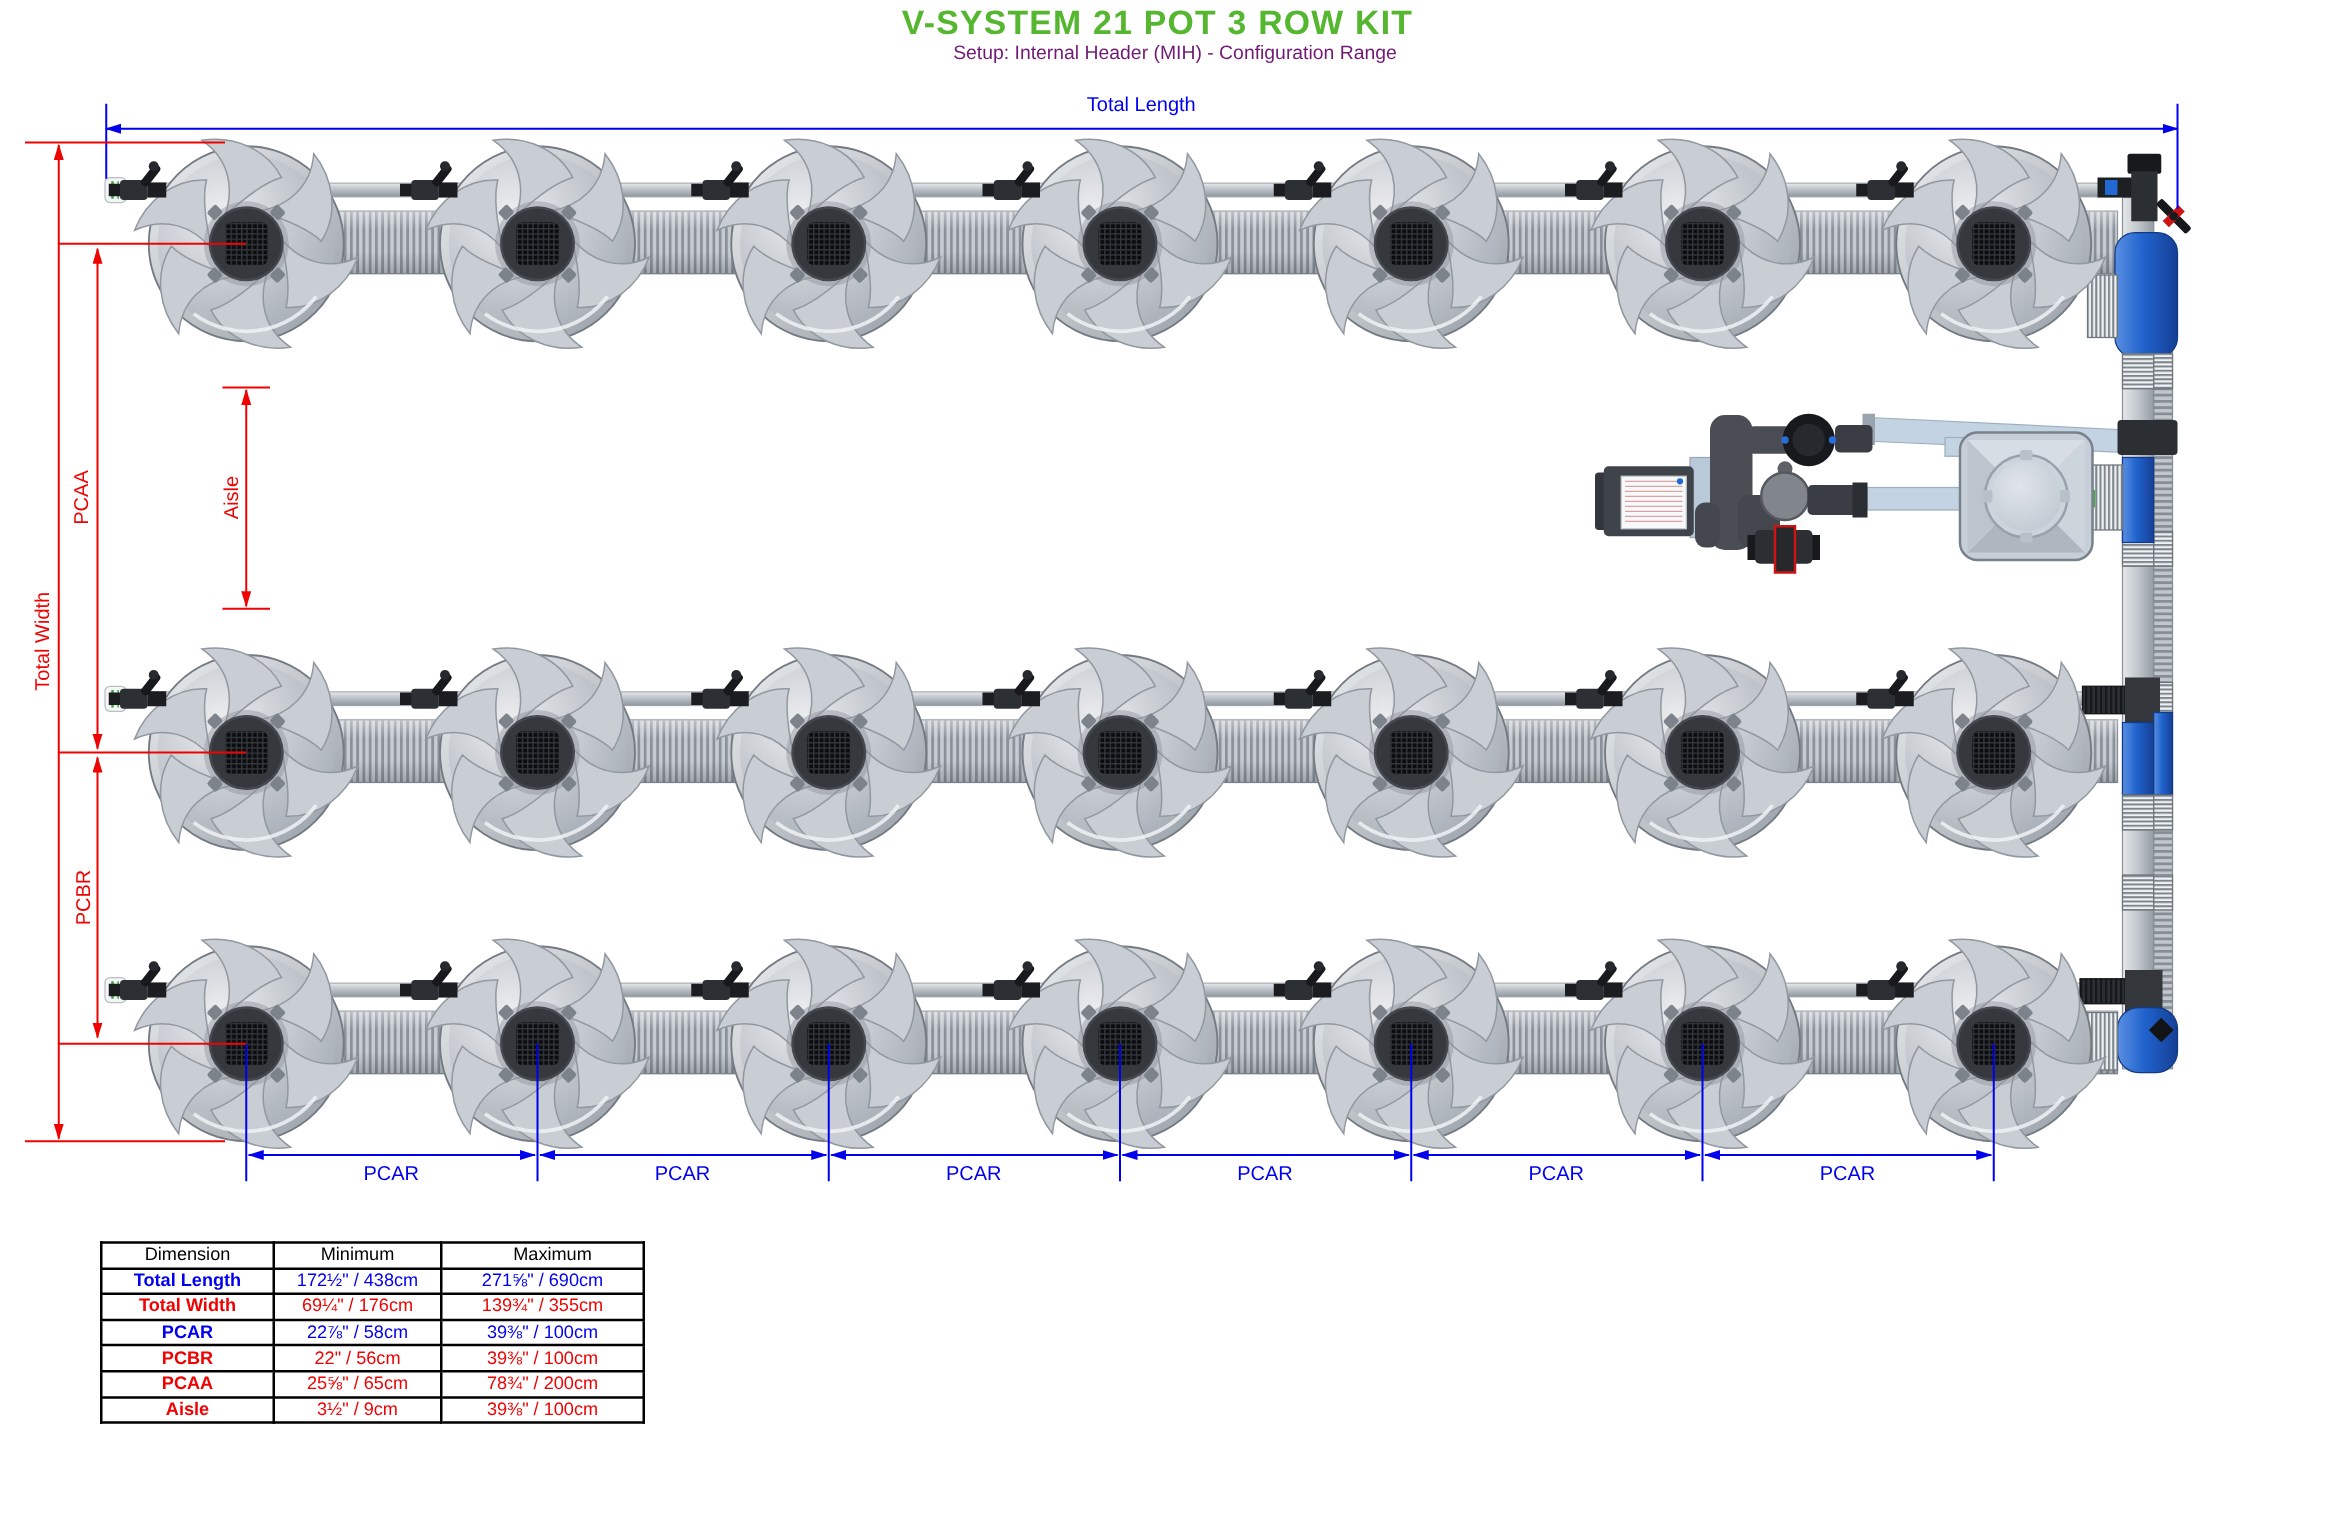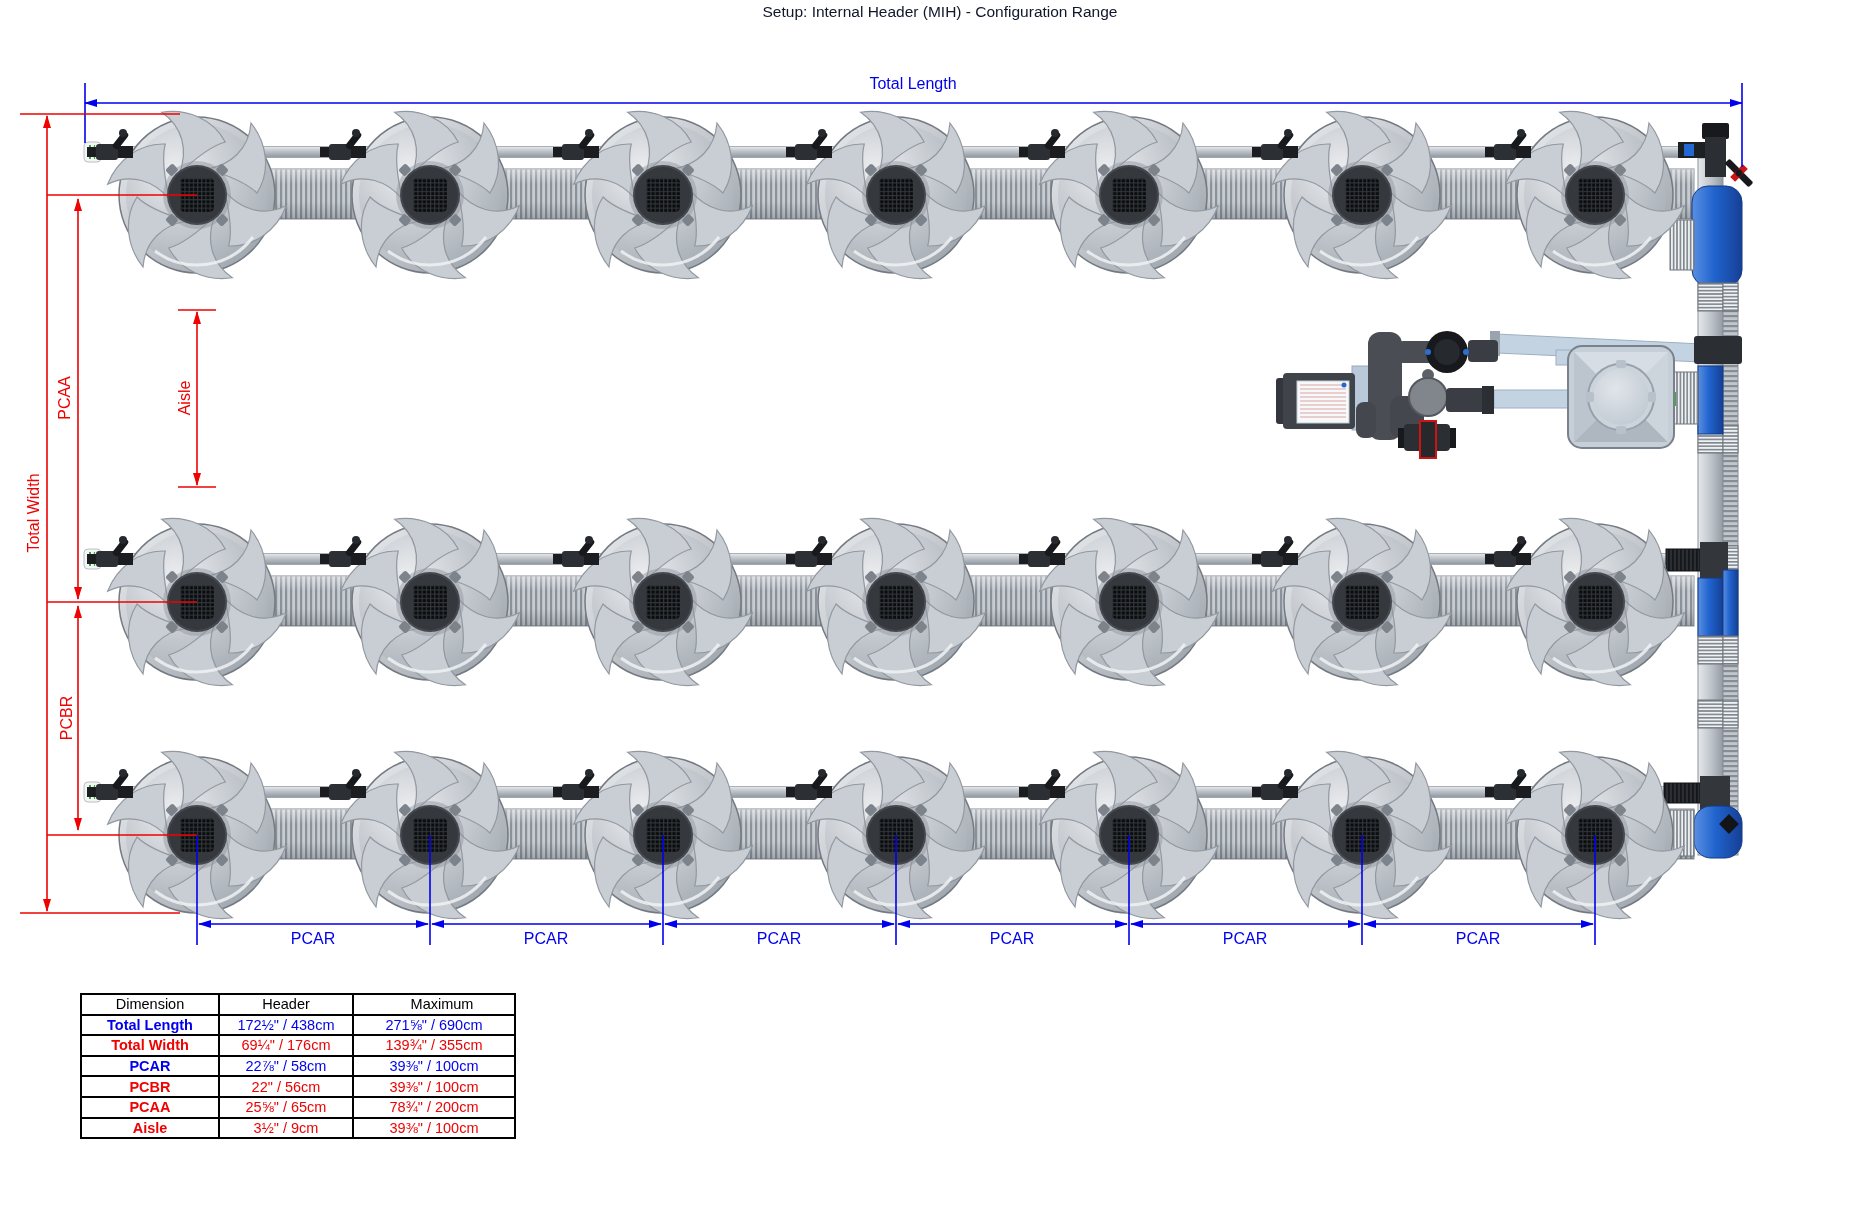--- a/index.html
+++ b/index.html
@@ -1,38 +1,39 @@
 <!DOCTYPE html>
 <html><head>
 <meta charset="utf-8">
 <style>
   html,body{margin:0;padding:0;background:#ffffff;}
   body{width:1867px;height:1220px;font-family:"Liberation Sans",sans-serif;position:relative;overflow:hidden;}
   .canvas{position:absolute;inset:0;}
   .titleblock{position:absolute;top:3px;left:0;width:1852px;text-align:center;line-height:1.15;}
   .title{font-size:27px;font-weight:700;letter-spacing:1px;}
-  .subtitle{font-size:15.5px;color:#0f172a;margin-left:28px;}
+  .subtitle{font-size:15.5px;color:#701a75;margin-left:28px;}
   svg.diagram{position:absolute;left:0;top:0;}
   
   table.dims{position:absolute;left:80px;top:993px;border-collapse:collapse;background:#fff;}
   table.dims td,table.dims th{border:2px solid #000;font-size:14.5px;text-align:center;padding:0;height:18.6px;margin-top:24px;}
   table.dims th{font-weight:400;color:#000;width:136px;}
   table.dims th.c2{width:132px;}
   table.dims th.c3{width:144px;padding-left:16px;}
   table.dims td.dimname{font-weight:700;}
   tr.blue td{color:#0000ee;}
   tr.red td{color:#ee0202;}
   .anno{font-size:16px;}
 </style>
 </head>
 <body>
 
 <div class="canvas">
 
   <div class="titleblock">
+    <div class="title" id="pageTitle" style="color: rgb(85, 182, 47);">V-SYSTEM 21 POT 3 ROW KIT</div>
     <div class="subtitle">Setup: Internal Header (MIH) - Configuration Range</div>
   </div>
 
   <svg class="diagram" width="1867" height="975" viewBox="0 0 1867 975">
     <defs>
       <radialGradient id="potBody" cx="35%" cy="32%" r="75%">
         <stop offset="0%" stop-color="#ecedef"></stop>
           <stop offset="55%" stop-color="#c5cad0"></stop>
           <stop offset="100%" stop-color="#a9afb7"></stop>
       </radialGradient>
@@ -363,21 +364,21 @@
       <text transform="translate(70,398) rotate(-90)" fill="#ee0202" text-anchor="middle">PCAA</text>
       <text transform="translate(72,718) rotate(-90)" fill="#ee0202" text-anchor="middle">PCBR</text>
       <text transform="translate(190,398) rotate(-90)" fill="#ee0202" text-anchor="middle">Aisle</text>
     </g>
   </svg>
 
   <table class="dims">
     <thead>
       <tr>
         <th>Dimension</th>
-        <th class="c2">Header</th>
+        <th class="c2">Minimum</th>
         <th class="c3">Maximum</th>
       </tr>
     </thead>
     <tbody>
         <tr class="blue">
           <td class="dimname">Total Length</td>
           <td>172½" / 438cm</td>
           <td>271⅝" / 690cm</td>
         </tr>
         <tr class="red">

